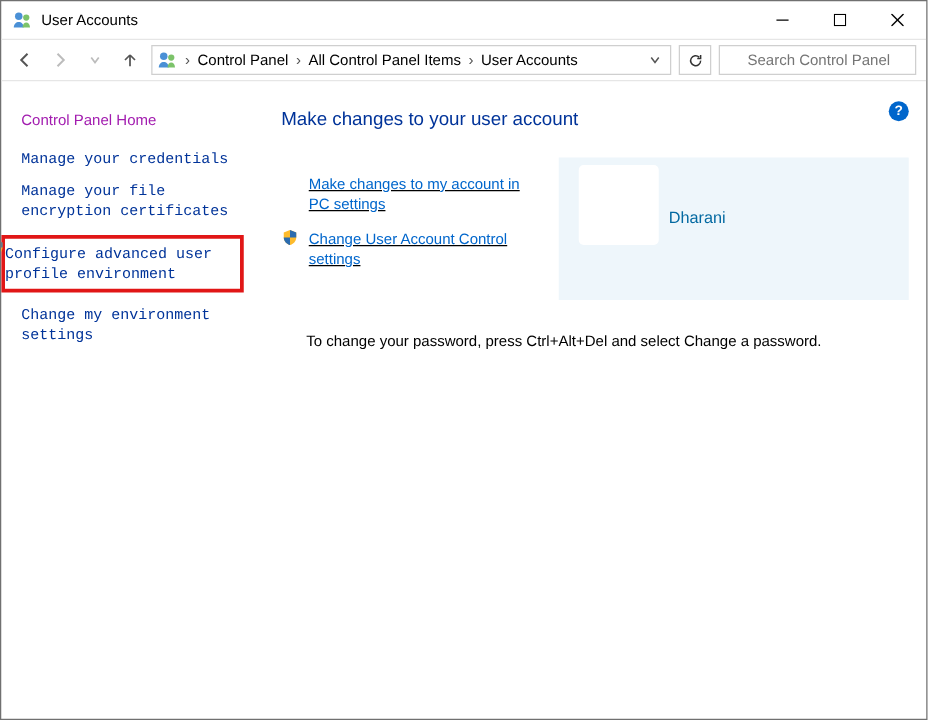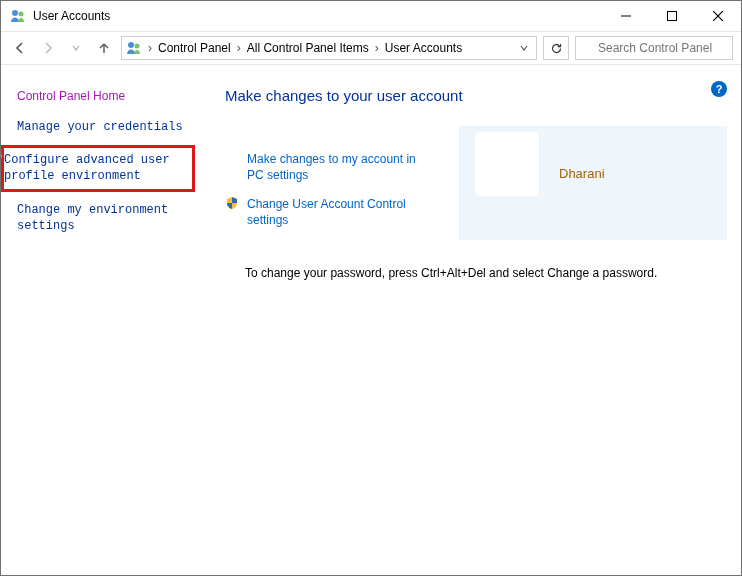--- a/index.html
+++ b/index.html
@@ -143,21 +143,21 @@
     font-weight:bold;
     font-size:11px;
     display:flex; align-items:center; justify-content:center;
   }
   .main-heading {
     color:#003399;
     font-size:15px;
     margin: 0 0 22px 0;
     font-weight:400;
   }
-  .content-row { display:flex; gap: 24px; align-items:flex-end;}
+  .content-row { display:flex; gap: 12px; align-items:center;text-decoration:underline;}
   .actions-col { width: 210px; }
   .action-link {
     display:flex;
     align-items:flex-start;
     gap:8px;
     color:#0066cc;
     font-size:12px;
     margin-bottom: 12px;
     line-height:1.35;
     cursor:pointer;
@@ -174,23 +174,23 @@
   }
   .avatar-box {
     position:absolute;
     left:16px; top:6px;
     width:64px; height:64px;
     background:#fff;
     border-radius:4px;
   }
   .user-name {
     position:absolute;
-    left: 100px; top: 40px;
+    left: 88px; top: 40px;
     font-size:13px;
-    color:#a16207;
+    color:#0369a1;
   }
 
   .password-note {
     margin-top: 26px;
     font-size:12px;
     color:#000;
     margin-left:20px;
   }
 </style>
 </head>
@@ -285,20 +285,23 @@
 
 <div class="body">
 
   <div class="sidebar">
     <div class="sidebar-title">Control Panel Home</div>
 
     <div class="sidebar-link">
       <span>Manage your credentials</span>
     </div>
 
+    <div class="sidebar-link">
+      <span>Manage your file encryption certificates</span>
+    </div>
 
     <div class="sidebar-link with-shield highlight-box">
       <span class="shield shield-col">
         <svg width="14" height="14" viewBox="0 0 14 14">
           <path d="M7 1 L12 3 V7 C12 10 9.5 12.5 7 13 C4.5 12.5 2 10 2 7 V3 Z" fill="#fdbb2d"></path>
           <path d="M7 1 L12 3 V7 H7 Z" fill="#2b6cb0"></path>
           <path d="M7 7 H2 V7 C2 10 4.5 12.5 7 13 Z" fill="#2b6cb0"></path>
         </svg>
       </span>
       <span>Configure advanced user profile environment</span>

